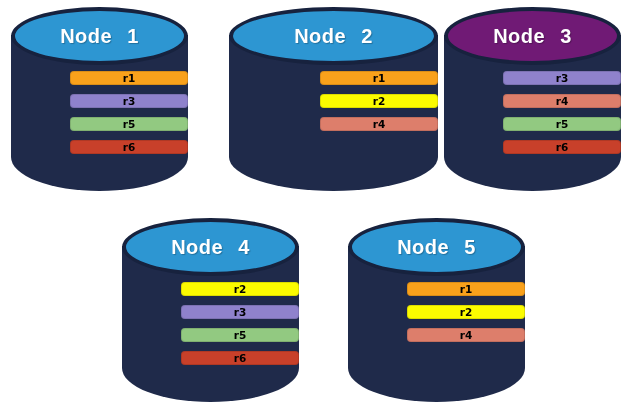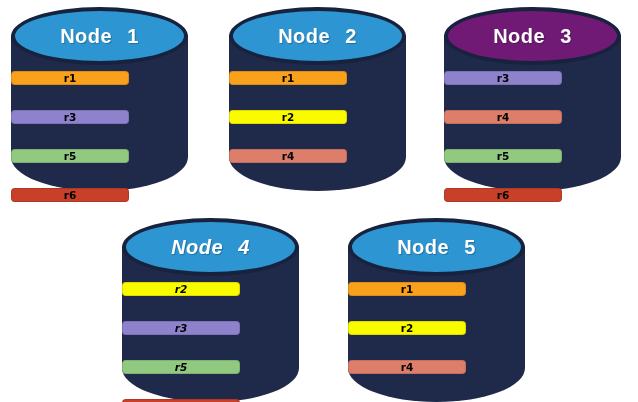--- a/index.html
+++ b/index.html
@@ -6,23 +6,23 @@
   .canvas {
     position: relative;
     width: 638px;
     height: 402px;
     background: #ffffff;
     font-family: "Liberation Sans", sans-serif;
     overflow: hidden;
   }
   .node { position: absolute; width: 177px; height: 184px; }
   .node-1 { left: 11px;  top: 7px; }
-  .node-2 { left: 229px; top: 7px; }
+  .node-2 { left: 229px; top: 7px; padding-left: 32px; }
   .node-3 { left: 444px; top: 7px; }
-  .node-4 { left: 122px; top: 218px; font-style: italic; }
+  .node-4 { left: 122px; top: 218px; }
   .node-5 { left: 348px; top: 218px; }
 
   .cyl-body {
     position: absolute; left: 0; right: 0; top: 28px; bottom: 0;
     border-radius: 0 0 50% 50% / 0 0 34px 34px;
   }
   .cyl-top {
     position: absolute; left: 0; right: 0; top: 0; height: 58px;
     box-sizing: border-box;
     border: 4px solid transparent;
@@ -32,22 +32,22 @@
   }
   .node-label {
     font-weight: bold;
     font-size: 20px;
     letter-spacing: 0.5px;
     word-spacing: 9px;
     text-shadow: 1px 1px 1px rgba(0,0,0,0.25);
   }
   .bars {
     position: absolute; left: 0; right: 0; top: 64px;
-    display: flex; flex-direction: column; align-items: flex-start;
-    gap: 25px;
+    display: flex; flex-direction: column; align-items: flex-end;
+    gap: 9px;
     z-index: 3;
   }
   .bar {
     width: 118px; height: 14px;
     border-radius: 4px;
     display: flex; align-items: center; justify-content: center;
     box-shadow: 0 0 0 1px rgba(0,0,0,0.12) inset;
   }
   .bar-label {
     font-family: "DejaVu Sans", sans-serif;

